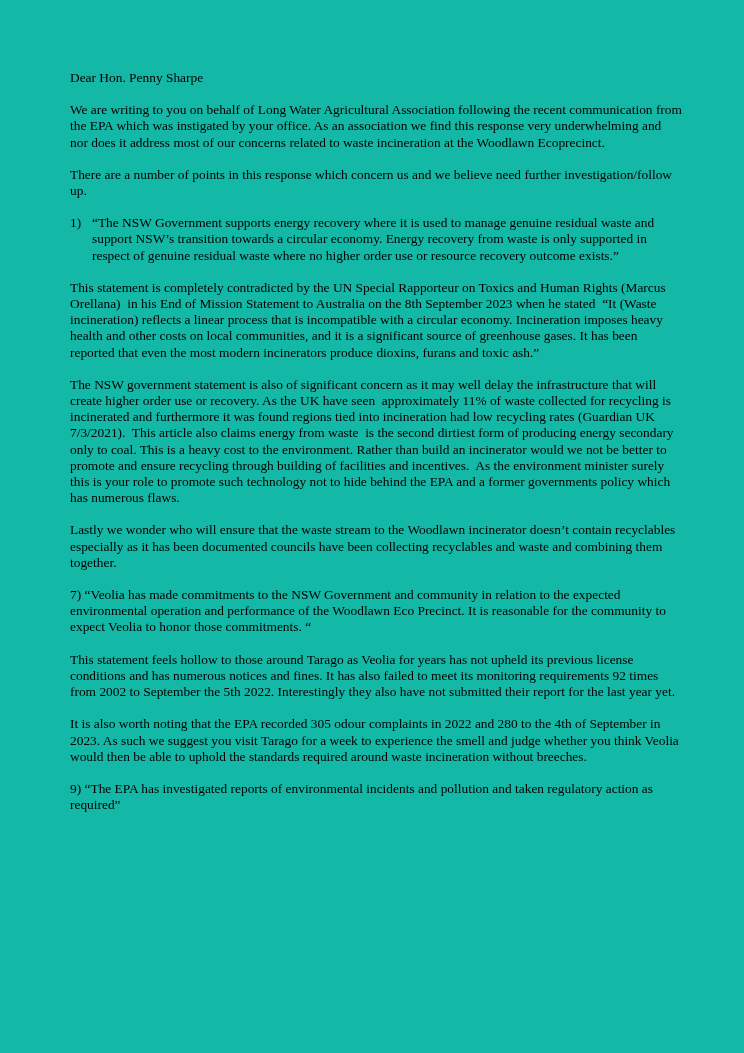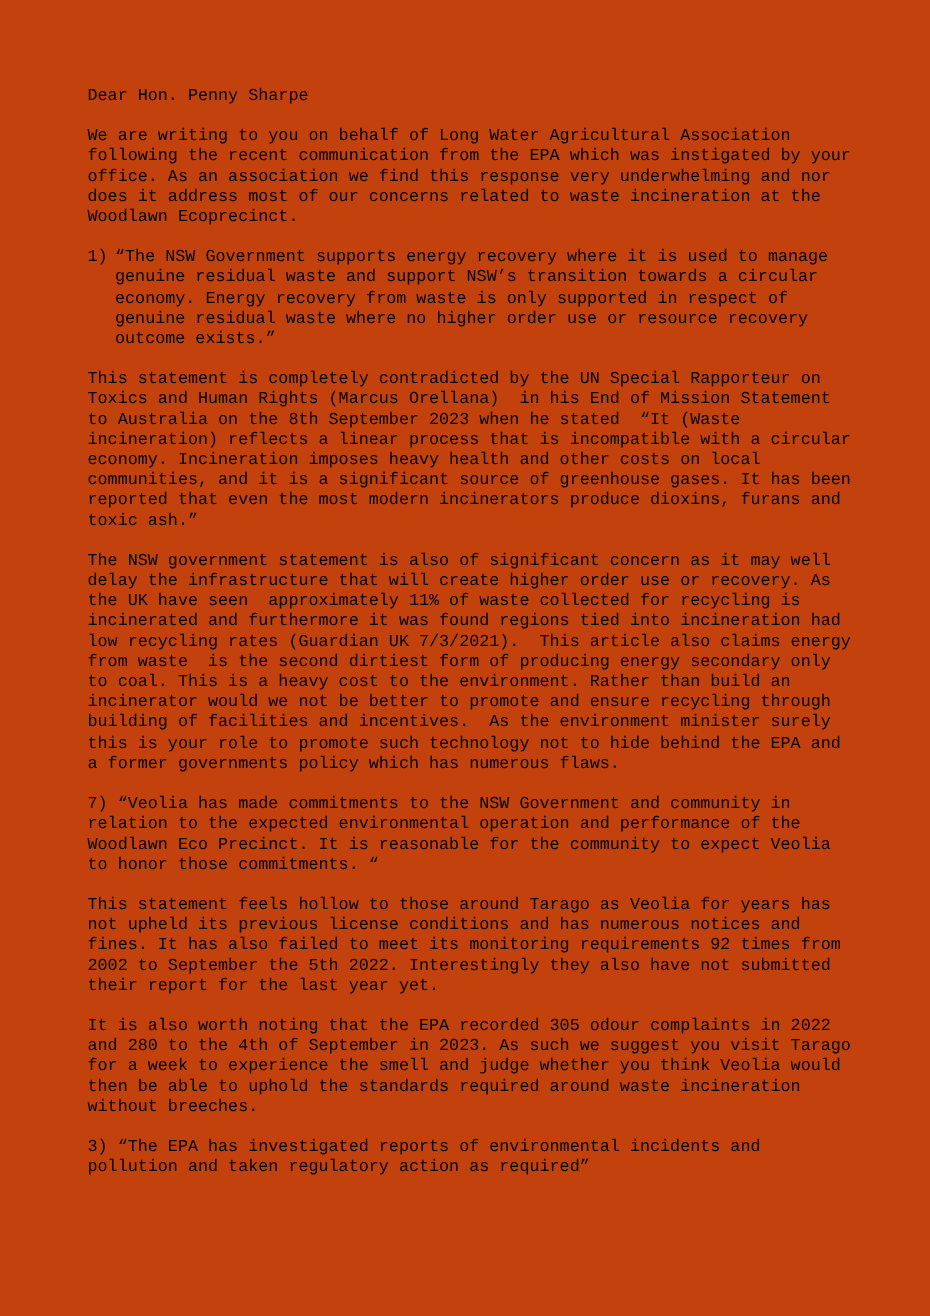--- a/index.html
+++ b/index.html
@@ -4,23 +4,23 @@
 <style>
   html, body {
     margin: 0;
     padding: 0;
     background: #ffffff;
   }
   .page {
     position: relative;
     width: 744px;
     height: 1053px;
-    background: #c2410c;
+    background: #14b8a6;
     overflow: hidden;
-    font-family: Liberation Mono, monospace;
+    font-family: Liberation Serif, serif;
     color: #000000;
   }
   .content {
     position: absolute;
     left: 70px;
     top: 70px;
     width: 612px;
     font-size: 13.4px;
     line-height: 16.2px;
     text-align: left;
@@ -53,34 +53,36 @@
 </head>
 <body>
 
 <div class="page">
   <div class="content">
 
     <p class="salutation">Dear Hon. Penny Sharpe</p>
 
     <p class="para">We are writing to you on behalf of Long Water Agricultural Association following the recent communication from the EPA which was instigated by your office. As an association we find this response very underwhelming and nor does it address most of our concerns related to waste incineration at the Woodlawn Ecoprecinct.</p>
 
+    <p class="para extra-gap">There are a number of points in this response which concern us and we believe need further investigation/follow up.</p>
 
     <div class="numbered-item">
       <span class="marker">1)</span>
       <span class="item-text">“The NSW Government supports energy recovery where it is used to manage genuine residual waste and support NSW’s transition towards a circular economy. Energy recovery from waste is only supported in respect of genuine residual waste where no higher order use or resource recovery outcome exists.”</span>
     </div>
 
     <p class="para">This statement is completely contradicted by the UN Special Rapporteur on Toxics and Human Rights (Marcus Orellana)  in his End of Mission Statement to Australia on the 8th September 2023 when he stated  “It (Waste incineration) reflects a linear process that is incompatible with a circular economy. Incineration imposes heavy health and other costs on local communities, and it is a significant source of greenhouse gases. It has been reported that even the most modern incinerators produce dioxins, furans and toxic ash.”</p>
 
     <p class="para">The NSW government statement is also of significant concern as it may well delay the infrastructure that will create higher order use or recovery. As the UK have seen  approximately 11% of waste collected for recycling is incinerated and furthermore it was found regions tied into incineration had low recycling rates (Guardian UK 7/3/2021).  This article also claims energy from waste  is the second dirtiest form of producing energy secondary only to coal. This is a heavy cost to the environment. Rather than build an incinerator would we not be better to promote and ensure recycling through building of facilities and incentives.  As the environment minister surely this is your role to promote such technology not to hide behind the EPA and a former governments policy which has numerous flaws.</p>
 
+    <p class="para">Lastly we wonder who will ensure that the waste stream to the Woodlawn incinerator doesn’t contain recyclables especially as it has been documented councils have been collecting recyclables and waste and combining them together.</p>
 
     <p class="para extra-gap">7) “Veolia has made commitments to the NSW Government and community in relation to the expected environmental operation and performance of the Woodlawn Eco Precinct. It is reasonable for the community to expect Veolia to honor those commitments. “</p>
 
     <p class="para">This statement feels hollow to those around Tarago as Veolia for years has not upheld its previous license conditions and has numerous notices and fines. It has also failed to meet its monitoring requirements 92 times from 2002 to September the 5th 2022. Interestingly they also have not submitted their report for the last year yet.</p>
 
     <p class="para">It is also worth noting that the EPA recorded 305 odour complaints in 2022 and 280 to the 4th of September in 2023. As such we suggest you visit Tarago for a week to experience the smell and judge whether you think Veolia would then be able to uphold the standards required around waste incineration without breeches.</p>
 
-    <p class="para">3) “The EPA has investigated reports of environmental incidents and pollution and taken regulatory action as required”</p>
+    <p class="para">9) “The EPA has investigated reports of environmental incidents and pollution and taken regulatory action as required”</p>
 
 
   </div>
 </div>
 
 </body></html>

